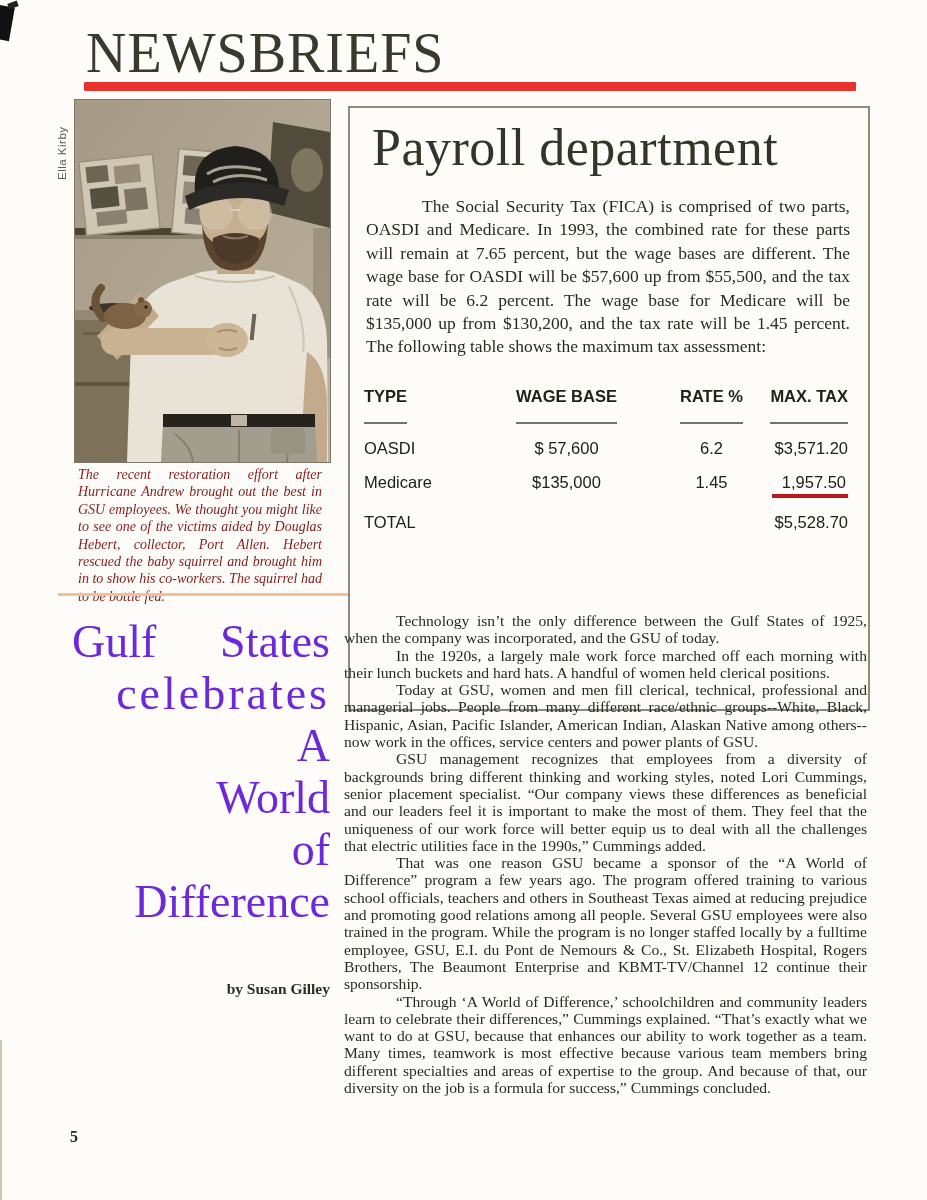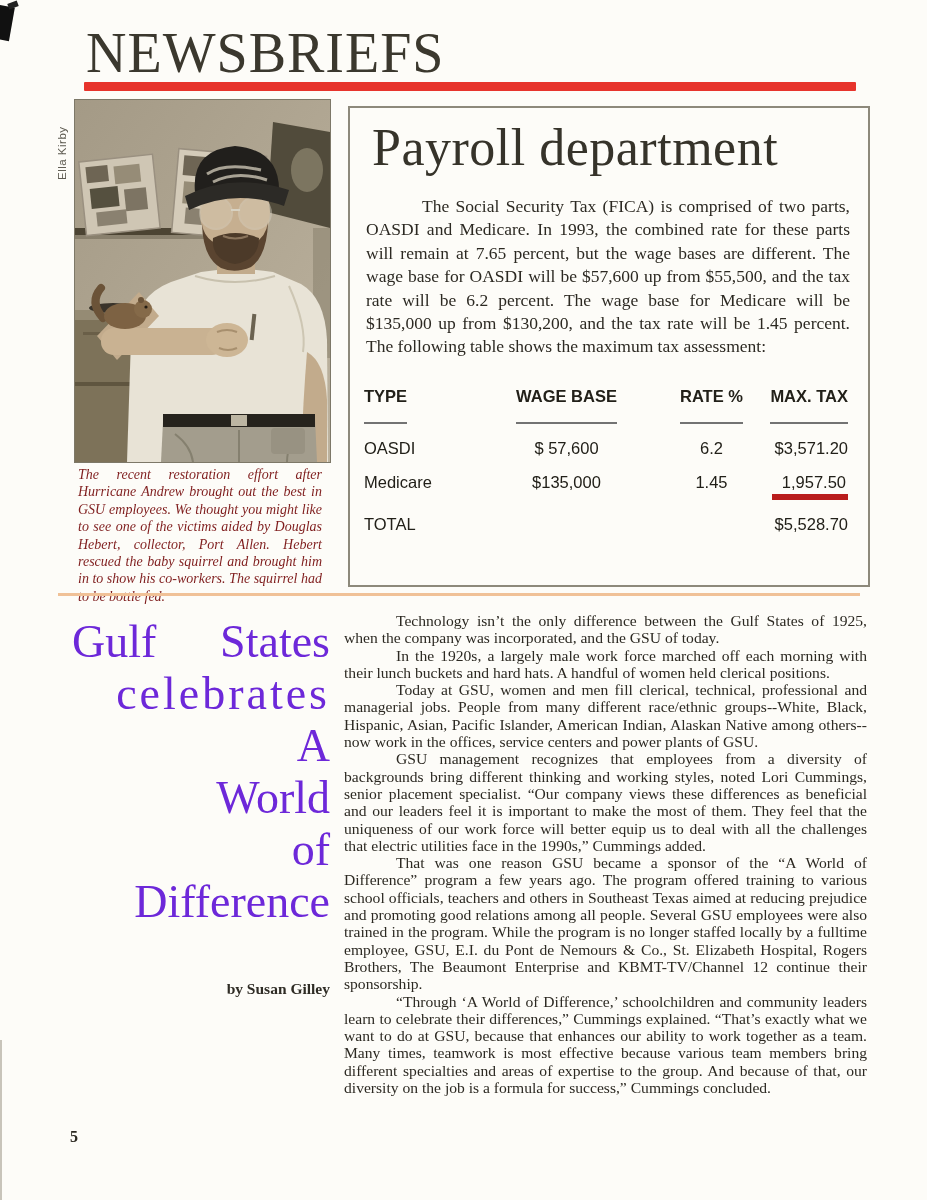--- a/index.html
+++ b/index.html
@@ -26,36 +26,36 @@
   .photo-frame{position:absolute;left:75px;top:100px;width:255px;height:362px;
     outline:1px solid #7d7868;background:#aca28f;}
   .photo-frame svg{display:block;}
 
   .photo-caption{position:absolute;left:78px;top:466px;width:244px;
     font-style:italic;font-size:14px;line-height:17.4px;text-align:justify;color:#7f1d1d;}
 
   .tan-divider{position:absolute;left:58px;top:593px;width:802px;height:3px;background:#f0c197;}
 
   
-  .payroll-box{position:absolute;left:348px;top:106px;width:522px;height:481px;
+  .payroll-box{position:absolute;left:348px;top:106px;width:522px;height:605px;
     border:2px solid #8d897b;background:#fdfcf8;box-sizing:border-box;}
   .payroll-title{margin:10px 16px 0 22px;font-size:52px;line-height:60px;color:#36332a;letter-spacing:.5px;}
   .payroll-body{margin:17px 18px 0 16px;font-size:17.5px;line-height:23.4px;
     text-align:justify;text-indent:56px;color:#2c2922;}
   .payroll-table{margin:28px 14px 0 14px;display:grid;
     grid-template-columns:115px 175px 115px 1fr;
     row-gap:15px;
     font-family:"Liberation Sans","DejaVu Sans",sans-serif;font-size:16.5px;color:#222019;}
   .payroll-table .hdr{font-weight:bold;}
   .payroll-table .hdr span{display:inline-block;border-bottom:2px solid #737373;padding-bottom:16px;}
   .c1{text-align:left;}
   .c2{text-align:center;}
   .c3{text-align:center;}
   .c4{text-align:right;padding-right:6px;}
-  .sum-underline{display:inline-block;border-bottom:6px solid #b91c1c;padding:0 2px 2px 10px;}
+  .sum-underline{display:inline-block;border-bottom:4px solid #b91c1c;padding:0 2px 2px 10px;}
 
   
   .headline{position:absolute;left:72px;top:616px;width:258px;text-align:right;
     font-size:46px;line-height:52px;color:#6d28d9;}
   .headline .spread{text-align:justify;text-align-last:justify;}
   .headline div:nth-child(2){letter-spacing:3px;}
   .byline{position:absolute;left:72px;top:980px;width:258px;text-align:right;
     font-weight:bold;font-size:15.5px;color:#2f2c25;}
 
   .article-body{position:absolute;left:344px;top:612px;width:523px;

